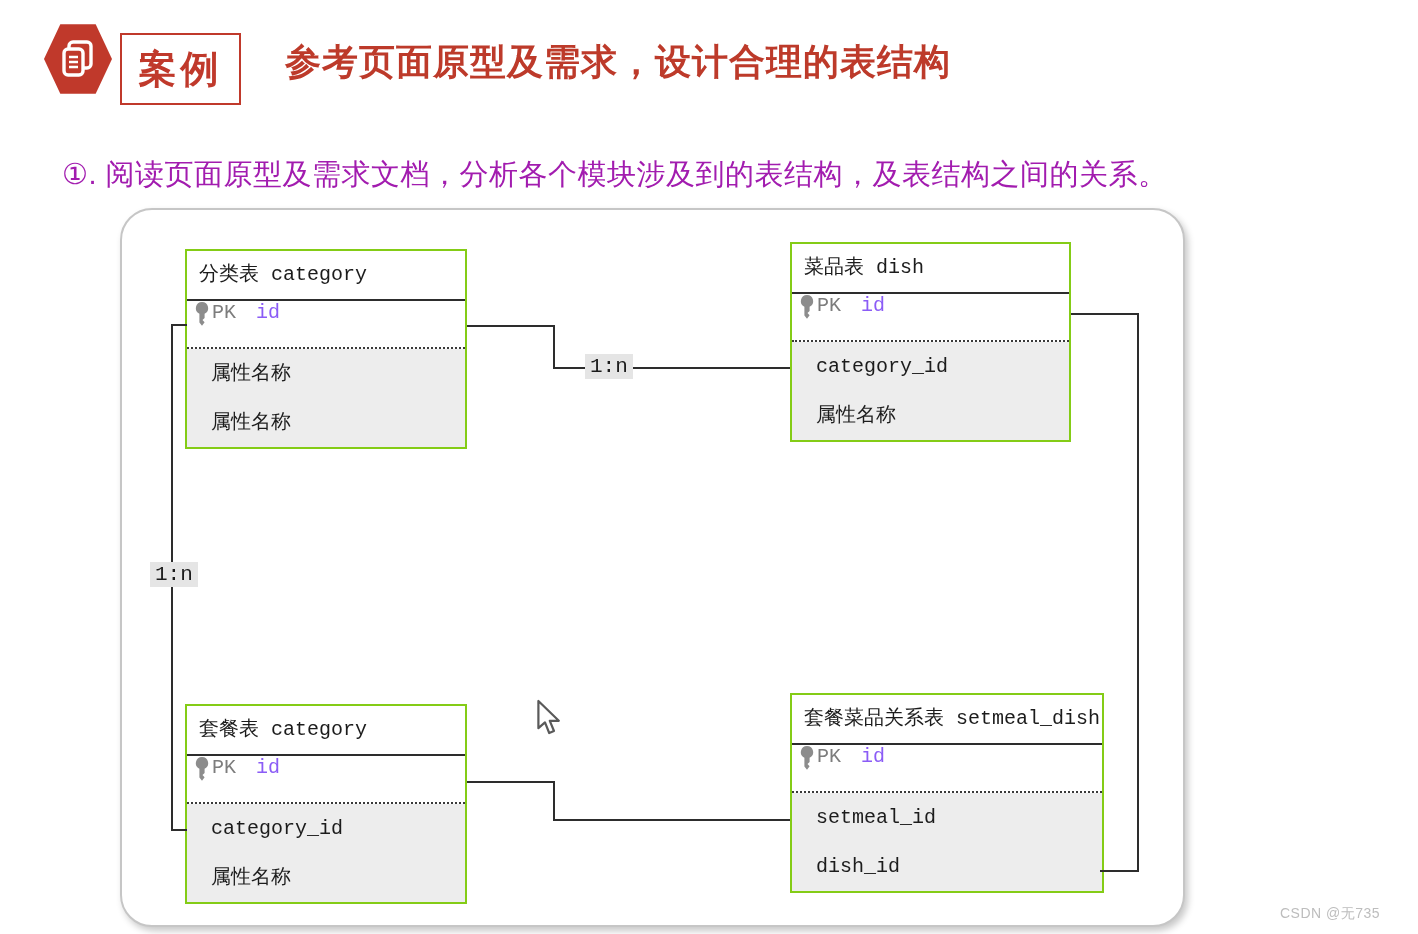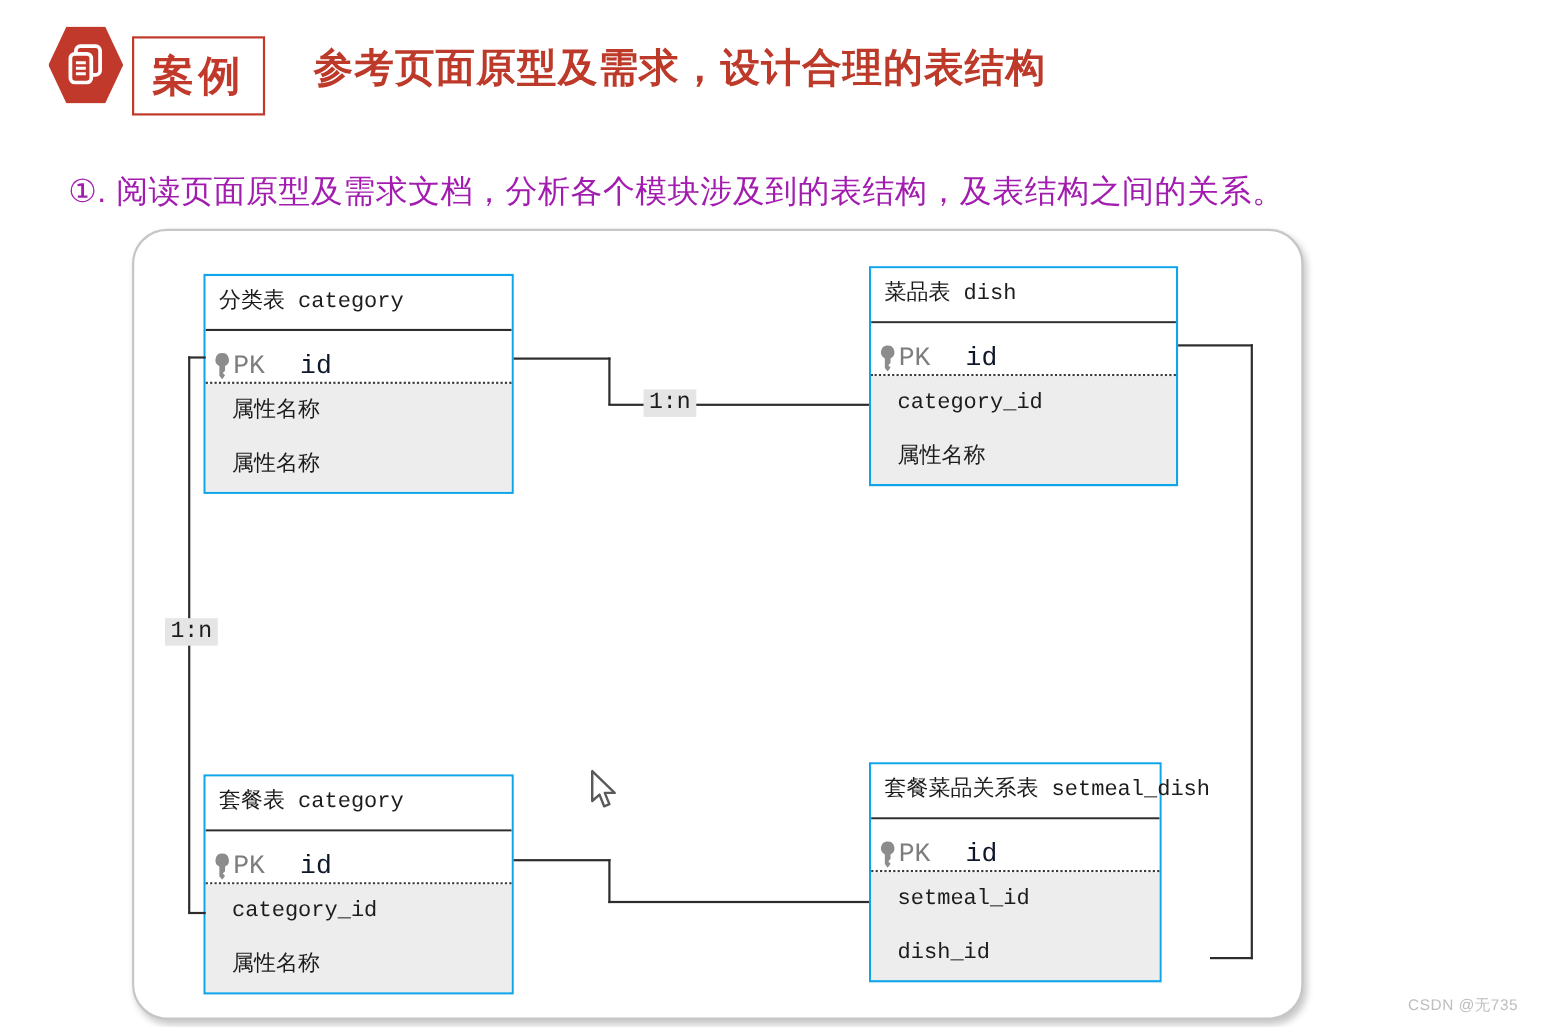--- a/index.html
+++ b/index.html
@@ -22,28 +22,28 @@
   
   .instruction { position:absolute; left:62px; top:155px; font-size:29px; color:#a21caf;
                  letter-spacing:0.5px; white-space:nowrap; }
 
   
   .diagram { position:absolute; left:120px; top:208px; width:1065px; height:719px;
              background:#fff; border:2px solid #c6c6c6; border-radius:32px;
              box-shadow:3px 4px 7px rgba(0,0,0,0.22); }
 
   
-  .entity { position:absolute; background:#fff; border:2px solid #0ea5e9;
+  .entity { position:absolute; background:#fff; border:2px solid #84cc16;
             font-family:"Liberation Mono","DejaVu Sans Mono",monospace; color:#1c1c1c; }
   .entity-title { height:50px; line-height:48px; padding-left:12px; font-size:20px;
                   border-bottom:2px solid #2d2d2d; background:#fff; white-space:nowrap; }
-  .entity-pk { height:48px; display:flex; align-items:flex-end; padding-left:7px;
-               background:#fff; border-bottom:2px dotted #3a3a3a; font-size:24px;font-family:Liberation Mono, monospace; }
+  .entity-pk { height:48px; display:flex; align-items:flex-start; padding-left:7px;
+               background:#fff; border-bottom:2px dotted #3a3a3a; font-size:20px;font-family:Liberation Mono, monospace; }
   .pk-label { color:#7d7d7d; margin-left:2px; }
-  .pk-field { margin-left:32px; color:#0f172a; }
+  .pk-field { margin-left:20px; color:#8b5cf6; }
   .entity-body { background:#ededed; }
   .attr { height:49px; line-height:49px; padding-left:24px; font-size:20px; white-space:nowrap; }
 
   
   .hline { position:absolute; height:0; border-top:2px solid #2d2d2d; }
   .vline { position:absolute; width:0;  border-left:2px solid #2d2d2d; }
   .rel-label { position:absolute; background:#e5e5e5; padding:1px 5px; font-size:21px;
                color:#1c1c1c; font-family:"Liberation Mono","DejaVu Sans Mono",monospace; }
 
   
@@ -112,21 +112,21 @@
         </svg>
         <span class="pk-label">PK</span>
         <span class="pk-field">id</span>
       </div>
       <div class="entity-body">
         <div class="attr">category_id</div>
         <div class="attr">属性名称</div>
       </div>
     </div>
 
-    <div class="entity" style="left:668px; top:483px; width:266px;">
+    <div class="entity" style="left:668px; top:483px; width:314px;">
       <div class="entity-title">套餐菜品关系表 setmeal_dish</div>
       <div class="entity-pk">
         <svg width="16" height="27" viewBox="0 0 16 27">
           <path d="M8 1a6.2 6.2 0 0 1 2.6 11.8V17l-2.1 2 2.1 2.2-2.6 3.6-2.6-3.3V12.8A6.2 6.2 0 0 1 8 1z" fill="#8c8c8c"></path>
         </svg>
         <span class="pk-label">PK</span>
         <span class="pk-field">id</span>
       </div>
       <div class="entity-body">
         <div class="attr">setmeal_id</div>

